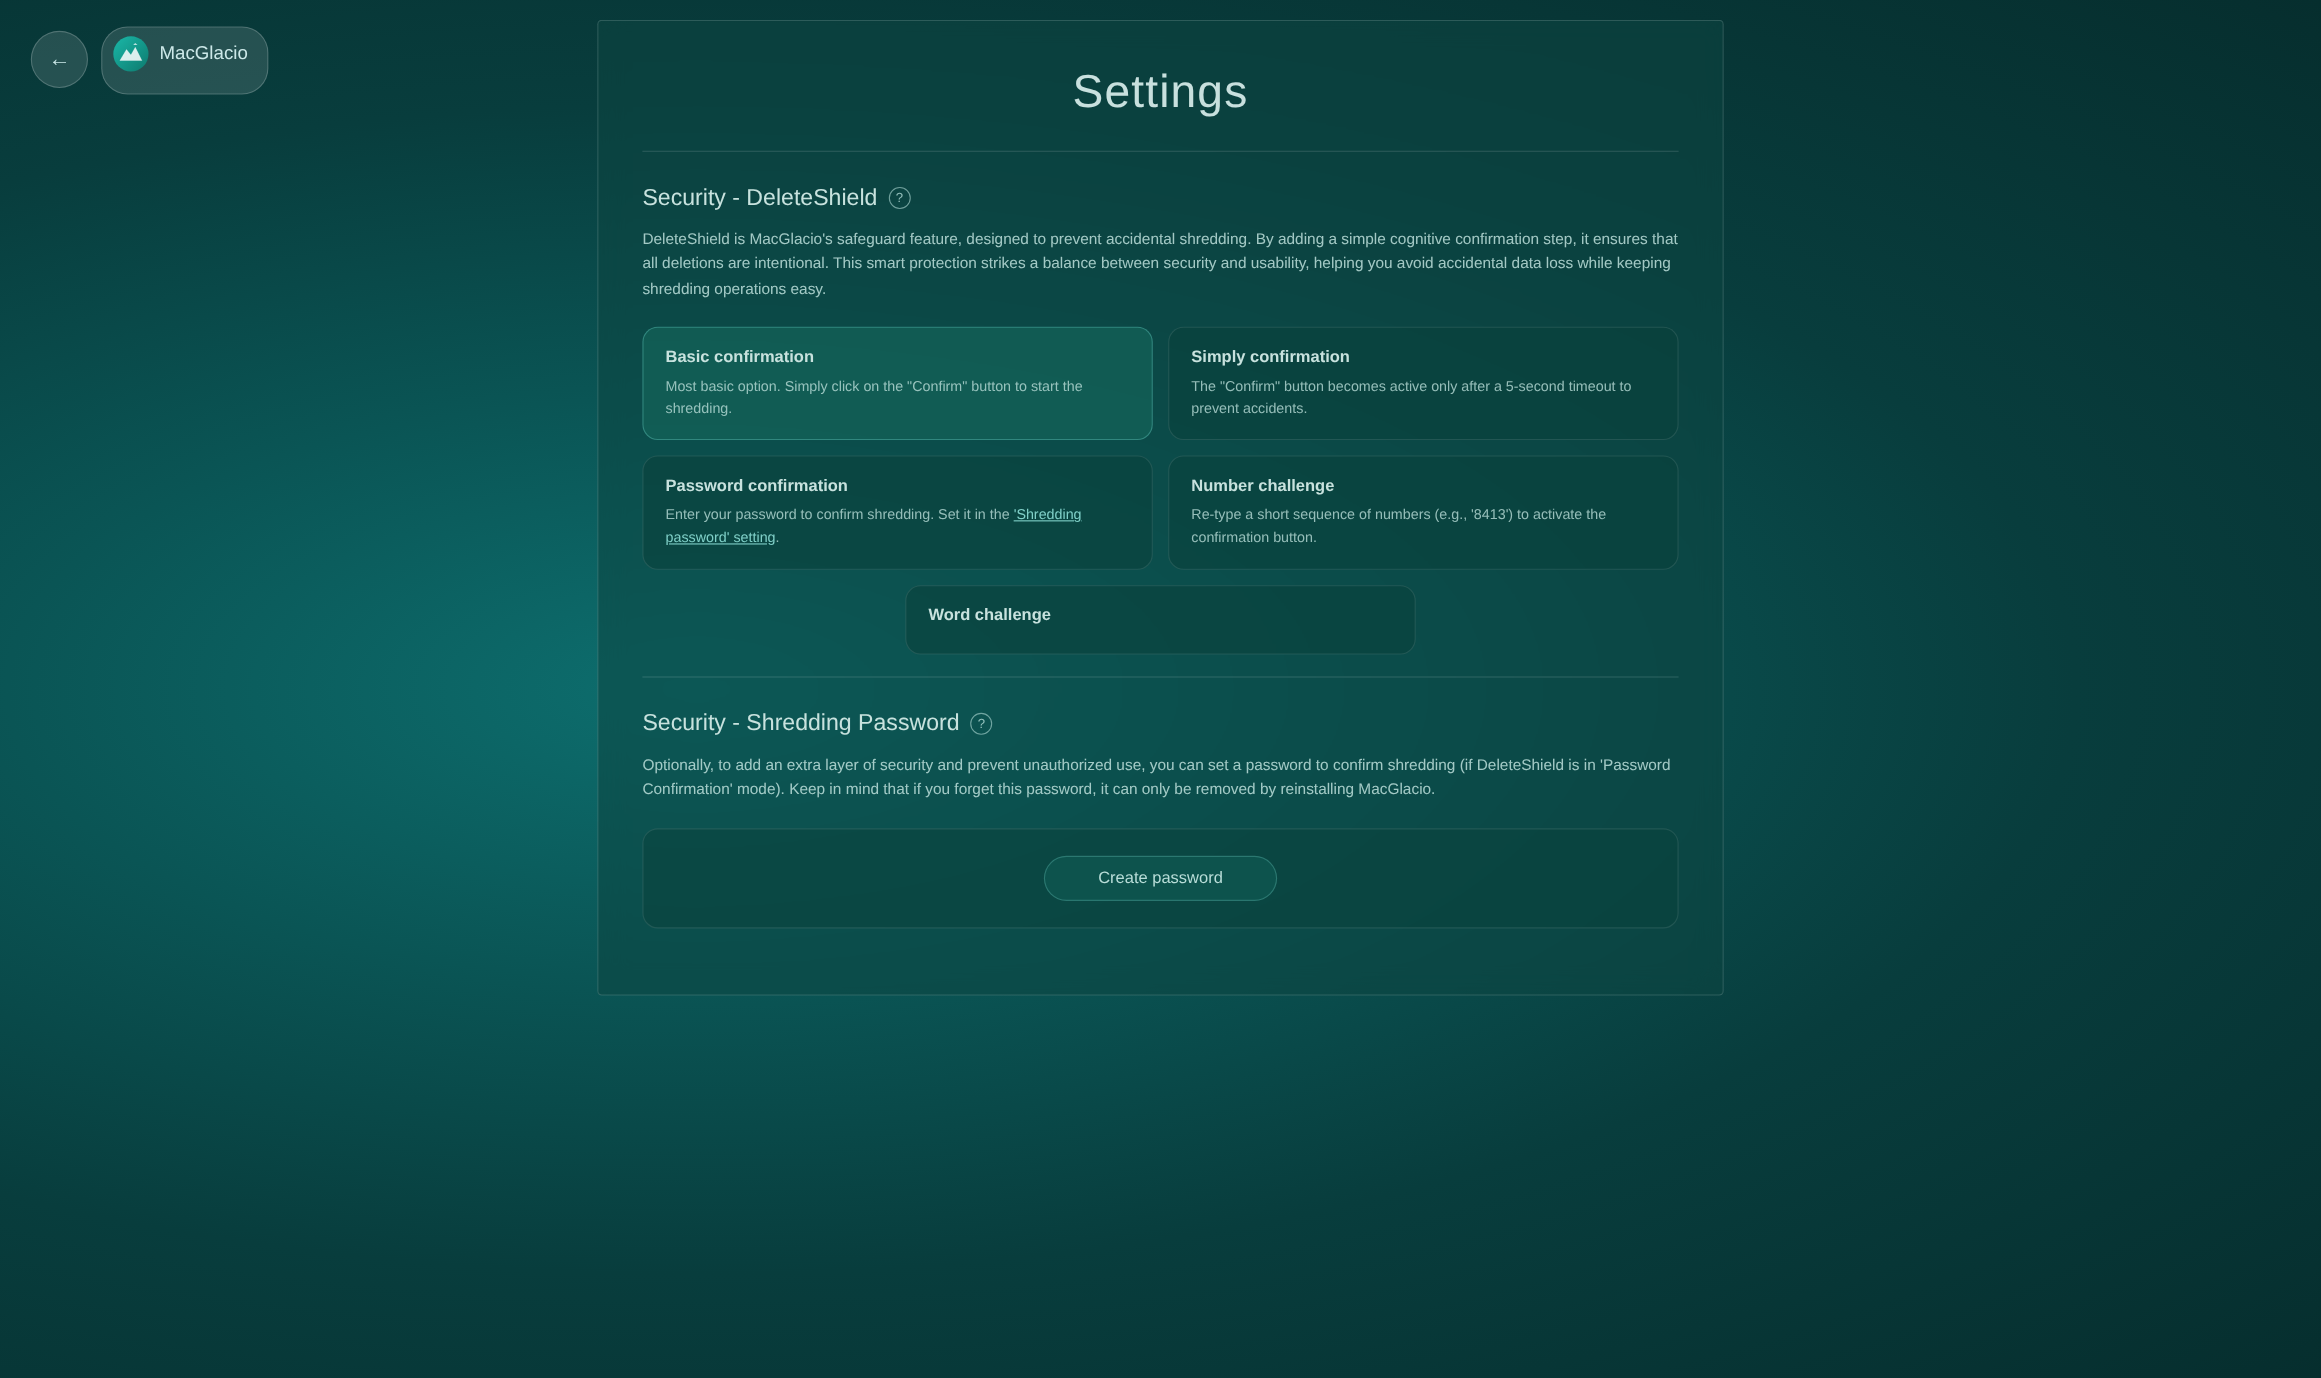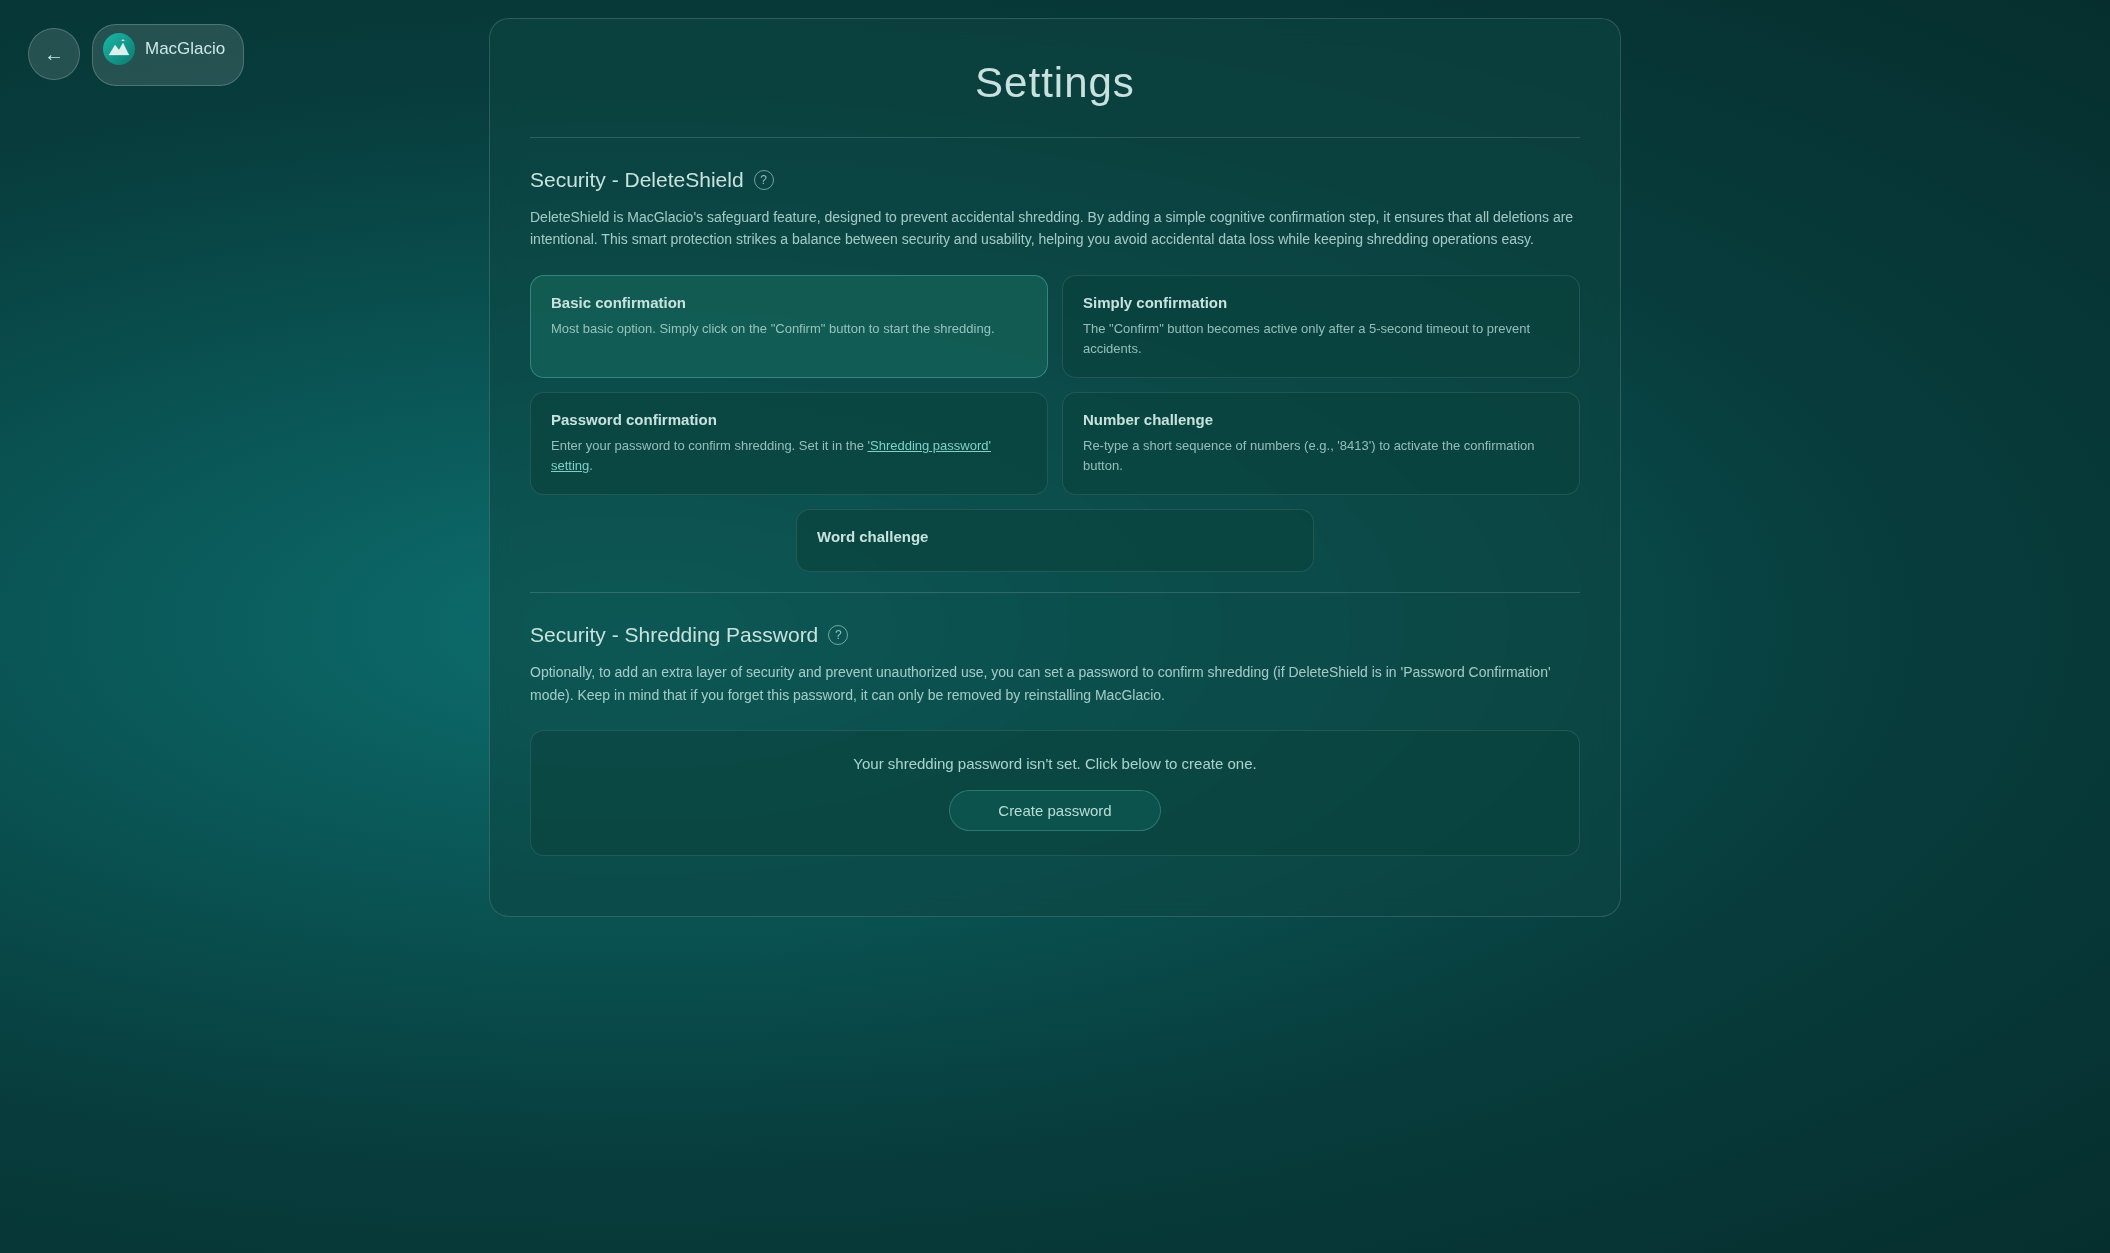--- a/index.html
+++ b/index.html
@@ -73,24 +73,24 @@
       font-weight: 500;
       color: #cce8e8;
     }
 
     
     .settings-panel {
       position: absolute;
       top: 18px;
       left: 50%;
       transform: translateX(-50%);
-      width: 1132px;
+      width: 1024px;
       background: rgba(12, 70, 65, 0.55);
       border: 1px solid rgba(255,255,255,0.15);
-      border-radius: 20px;
+      border-radius: 4px;
       padding: 0 0 40px 0;
       backdrop-filter: blur(12px);
       max-height: 1220px;
       overflow-y: auto;
     }
 
     .settings-title {
       text-align: center;
       font-size: 42px;
       font-weight: 300;
@@ -292,18 +292,17 @@
   <hr class="section-divider">
 
   <div class="section">
     <div class="section-header">
       <span class="section-title">Security - Shredding Password</span>
       <div class="help-icon">?</div>
     </div>
     <p class="section-desc">Optionally, to add an extra layer of security and prevent unauthorized use, you can set a password to confirm shredding (if DeleteShield is in 'Password Confirmation' mode). Keep in mind that if you forget this password, it can only be removed by reinstalling MacGlacio.</p>
 
     <div class="password-box">
-      <p class="password-status-text">Your shredding password isn't set. Click below to create one.</p>
       <button class="create-password-btn">Create password</button>
     </div>
   </div>
 
 </div>
 
 </body></html>

